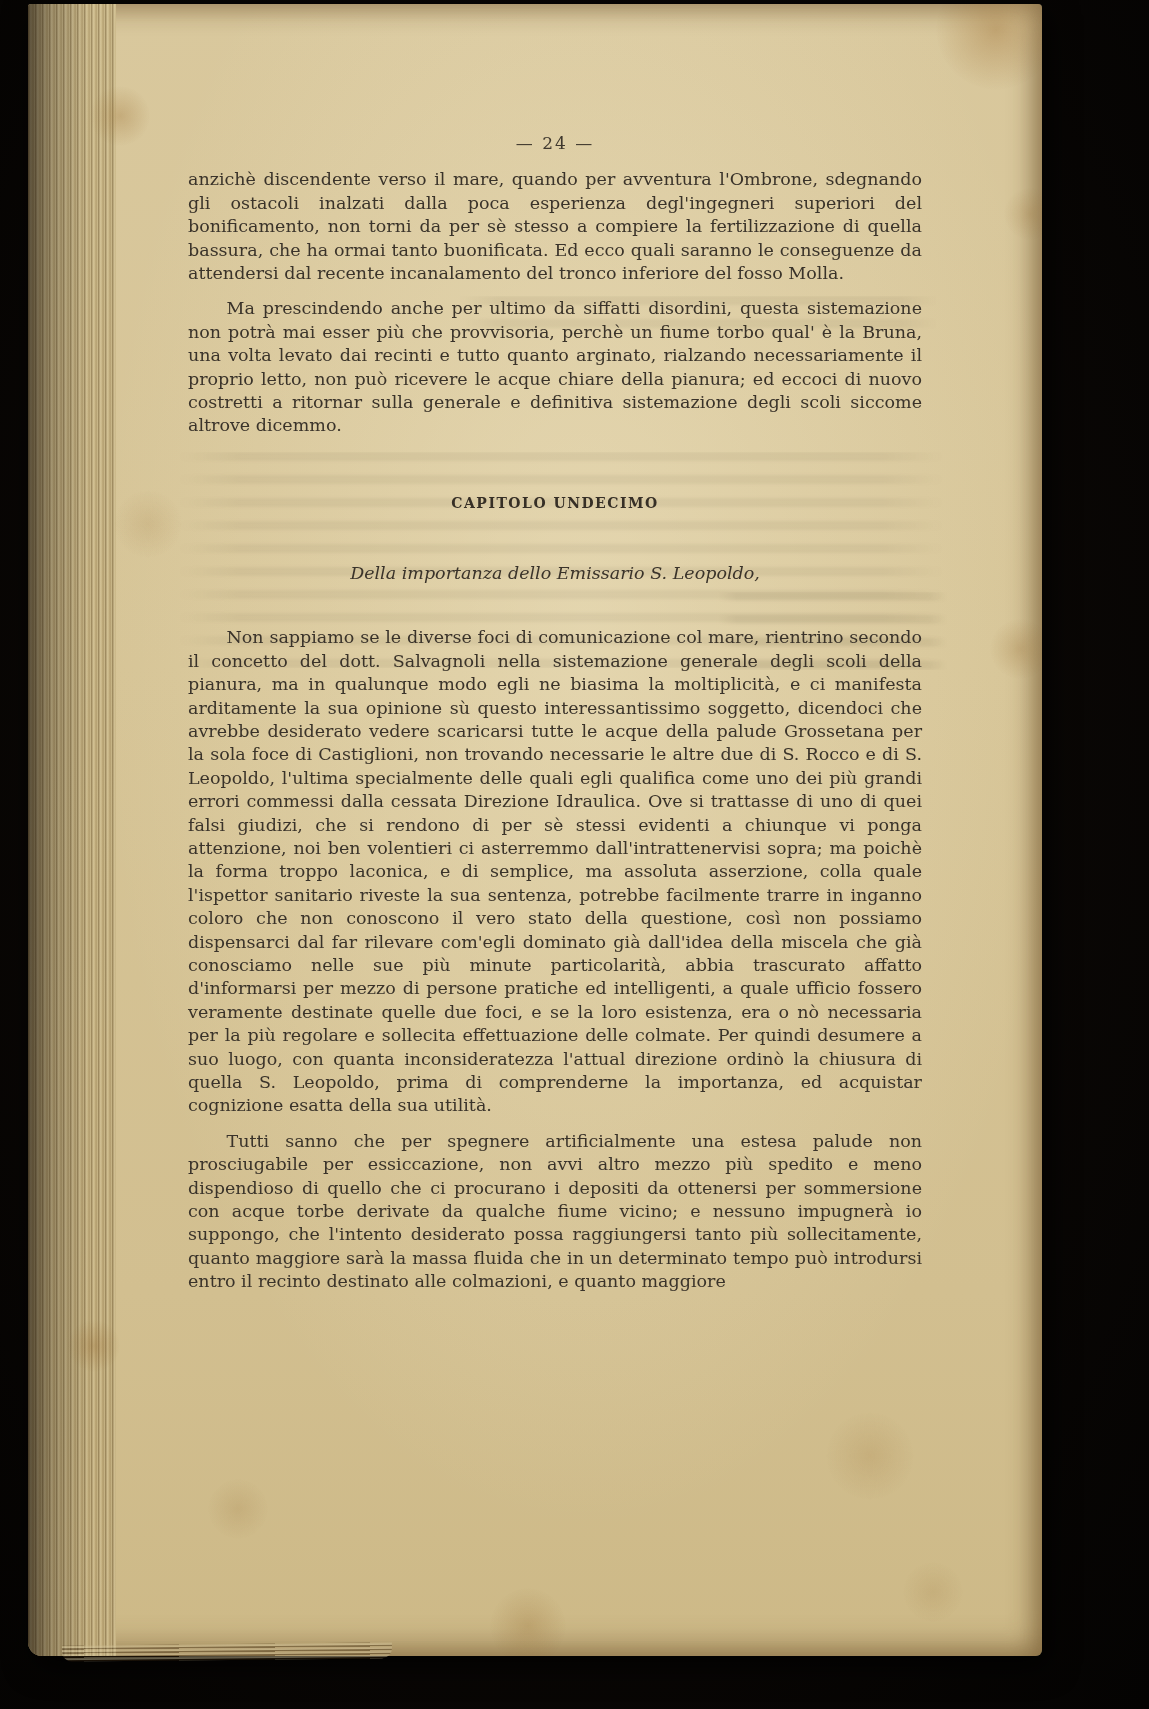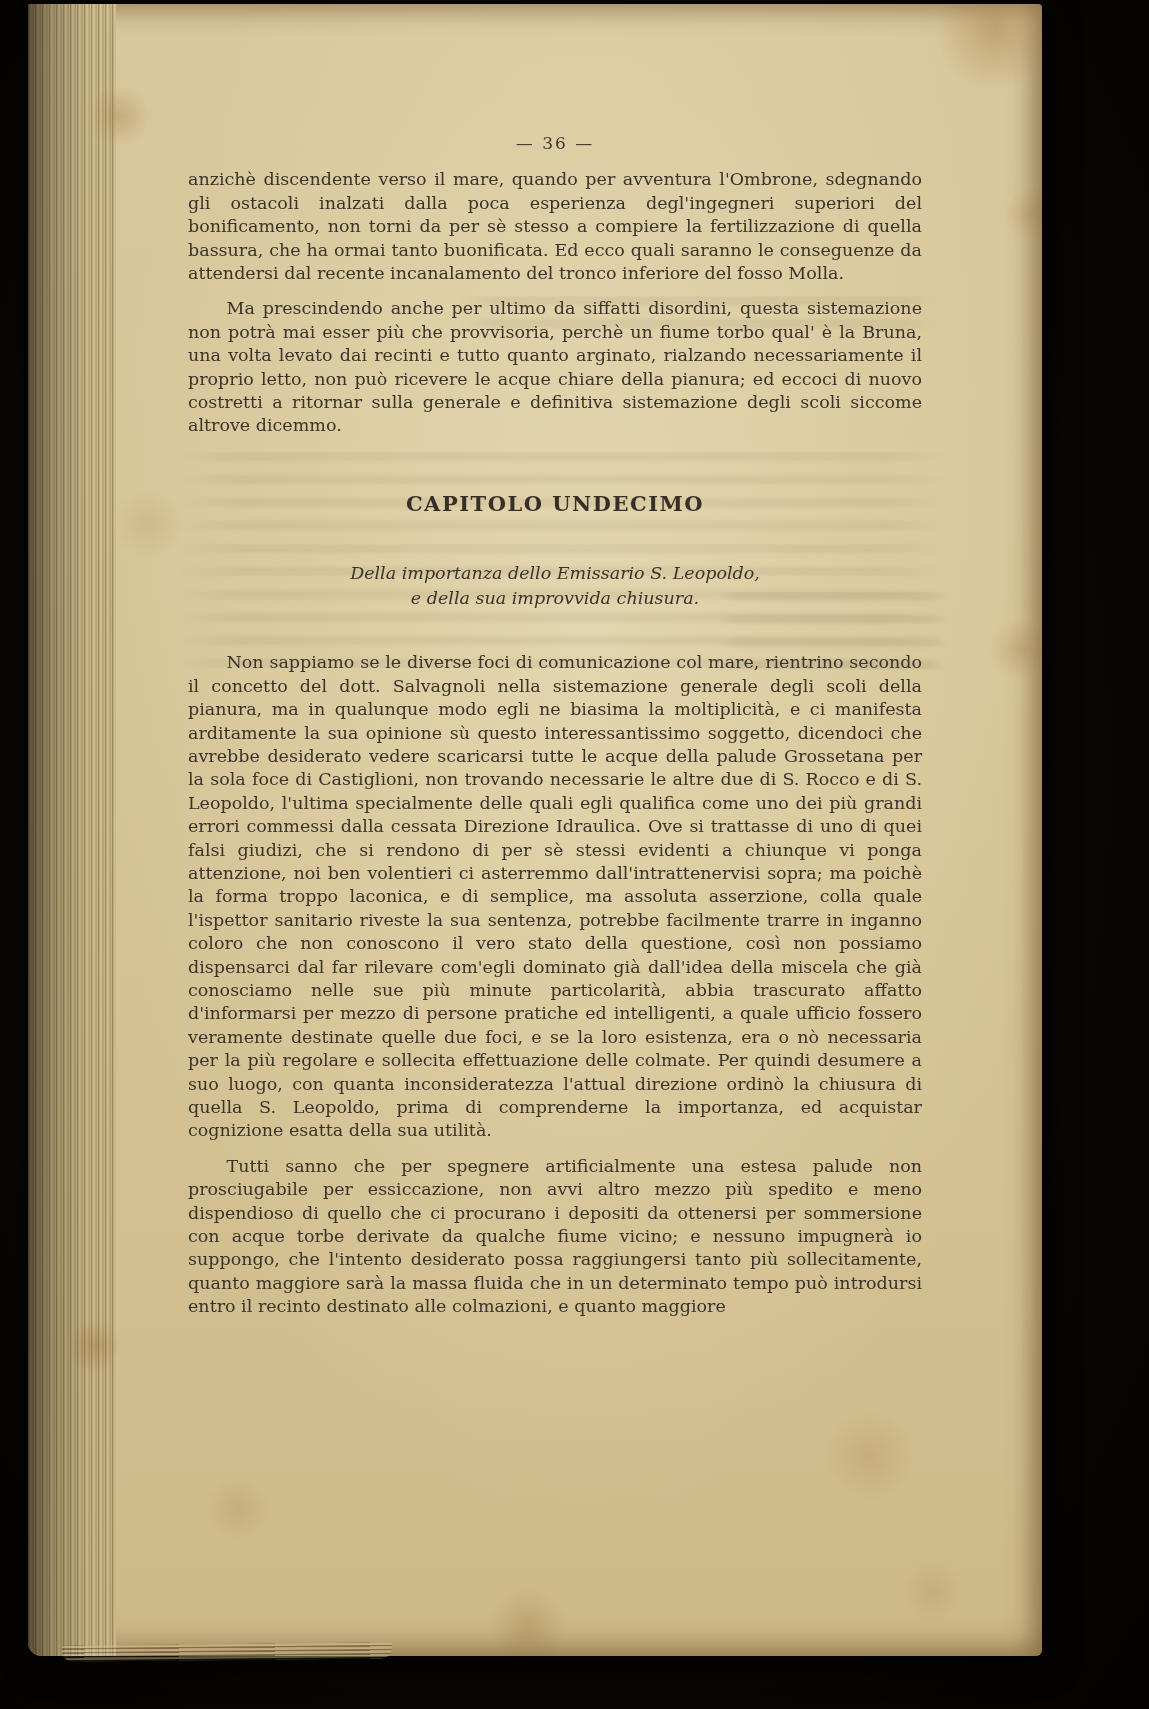--- a/index.html
+++ b/index.html
@@ -123,21 +123,21 @@
   .para {
     margin: 12px;
     text-indent: 2.2em;
   }
   .para.first {
     text-indent: 0;
   }
   .chapter-title {
     margin: 54px 0 46px 0;
     text-align: center;
-    font-size: 21px;
+    font-size: 14px;
     font-weight: bold;
     letter-spacing: 1.5px;
     color: #362f26;
   }
   .subtitle {
     margin: 0 0 40px 0;
     text-align: center;
     font-style: italic;
     font-size: 17.5px;
     line-height: 25px;
@@ -150,29 +150,28 @@
 <div class="scan">
   <div class="page">
     <div class="page-edges"></div>
     <div class="bottom-edges"></div>
     <div class="stains"></div>
     <div class="ghost ghost-1"></div>
     <div class="ghost ghost-2"></div>
     <div class="ghost ghost-3"></div>
 
     <div class="content">
-      <div class="page-number">— 36 —</div>
+      <div class="page-number">— 24 —</div>
 
       <p class="para first">anzichè discendente verso il mare, quando per avventura l'Ombrone, sdegnando gli ostacoli inalzati dalla poca esperienza degl'ingegneri superiori del bonificamento, non torni da per sè stesso a compiere la fertilizzazione di quella bassura, che ha ormai tanto buonificata. Ed ecco quali saranno le conseguenze da attendersi dal recente incanalamento del tronco inferiore del fosso Molla.</p>
       <p class="para">Ma prescindendo anche per ultimo da siffatti disordini, questa sistemazione non potrà mai esser più che provvisoria, perchè un fiume torbo qual' è la Bruna, una volta levato dai recinti e tutto quanto arginato, rialzando necessariamente il proprio letto, non può ricevere le acque chiare della pianura; ed eccoci di nuovo costretti a ritornar sulla generale e definitiva sistemazione degli scoli siccome altrove dicemmo.</p>
 
       <h2 class="chapter-title">CAPITOLO UNDECIMO</h2>
 
       <div class="subtitle">
         <div>Della importanza dello Emissario S. Leopoldo,</div>
-        <div>e della sua improvvida chiusura.</div>
       </div>
 
       <p class="para">Non sappiamo se le diverse foci di comunicazione col mare, rientrino secondo il concetto del dott. Salvagnoli nella sistemazione generale degli scoli della pianura, ma in qualunque modo egli ne biasima la moltiplicità, e ci manifesta arditamente la sua opinione sù questo interessantissimo soggetto, dicendoci che avrebbe desiderato vedere scaricarsi tutte le acque della palude Grossetana per la sola foce di Castiglioni, non trovando necessarie le altre due di S. Rocco e di S. Leopoldo, l'ultima specialmente delle quali egli qualifica come uno dei più grandi errori commessi dalla cessata Direzione Idraulica. Ove si trattasse di uno di quei falsi giudizi, che si rendono di per sè stessi evidenti a chiunque vi ponga attenzione, noi ben volentieri ci asterremmo dall'intrattenervisi sopra; ma poichè la forma troppo laconica, e di semplice, ma assoluta asserzione, colla quale l'ispettor sanitario riveste la sua sentenza, potrebbe facilmente trarre in inganno coloro che non conoscono il vero stato della questione, così non possiamo dispensarci dal far rilevare com'egli dominato già dall'idea della miscela che già conosciamo nelle sue più minute particolarità, abbia trascurato affatto d'informarsi per mezzo di persone pratiche ed intelligenti, a quale ufficio fossero veramente destinate quelle due foci, e se la loro esistenza, era o nò necessaria per la più regolare e sollecita effettuazione delle colmate. Per quindi desumere a suo luogo, con quanta inconsideratezza l'attual direzione ordinò la chiusura di quella S. Leopoldo, prima di comprenderne la importanza, ed acquistar cognizione esatta della sua utilità.</p>
       <p class="para">Tutti sanno che per spegnere artificialmente una estesa palude non prosciugabile per essiccazione, non avvi altro mezzo più spedito e meno dispendioso di quello che ci procurano i depositi da ottenersi per sommersione con acque torbe derivate da qualche fiume vicino; e nessuno impugnerà io suppongo, che l'intento desiderato possa raggiungersi tanto più sollecitamente, quanto maggiore sarà la massa fluida che in un determinato tempo può introdursi entro il recinto destinato alle colmazioni, e quanto maggiore</p>
     </div>
   </div>
 </div>
 
 </body></html>

